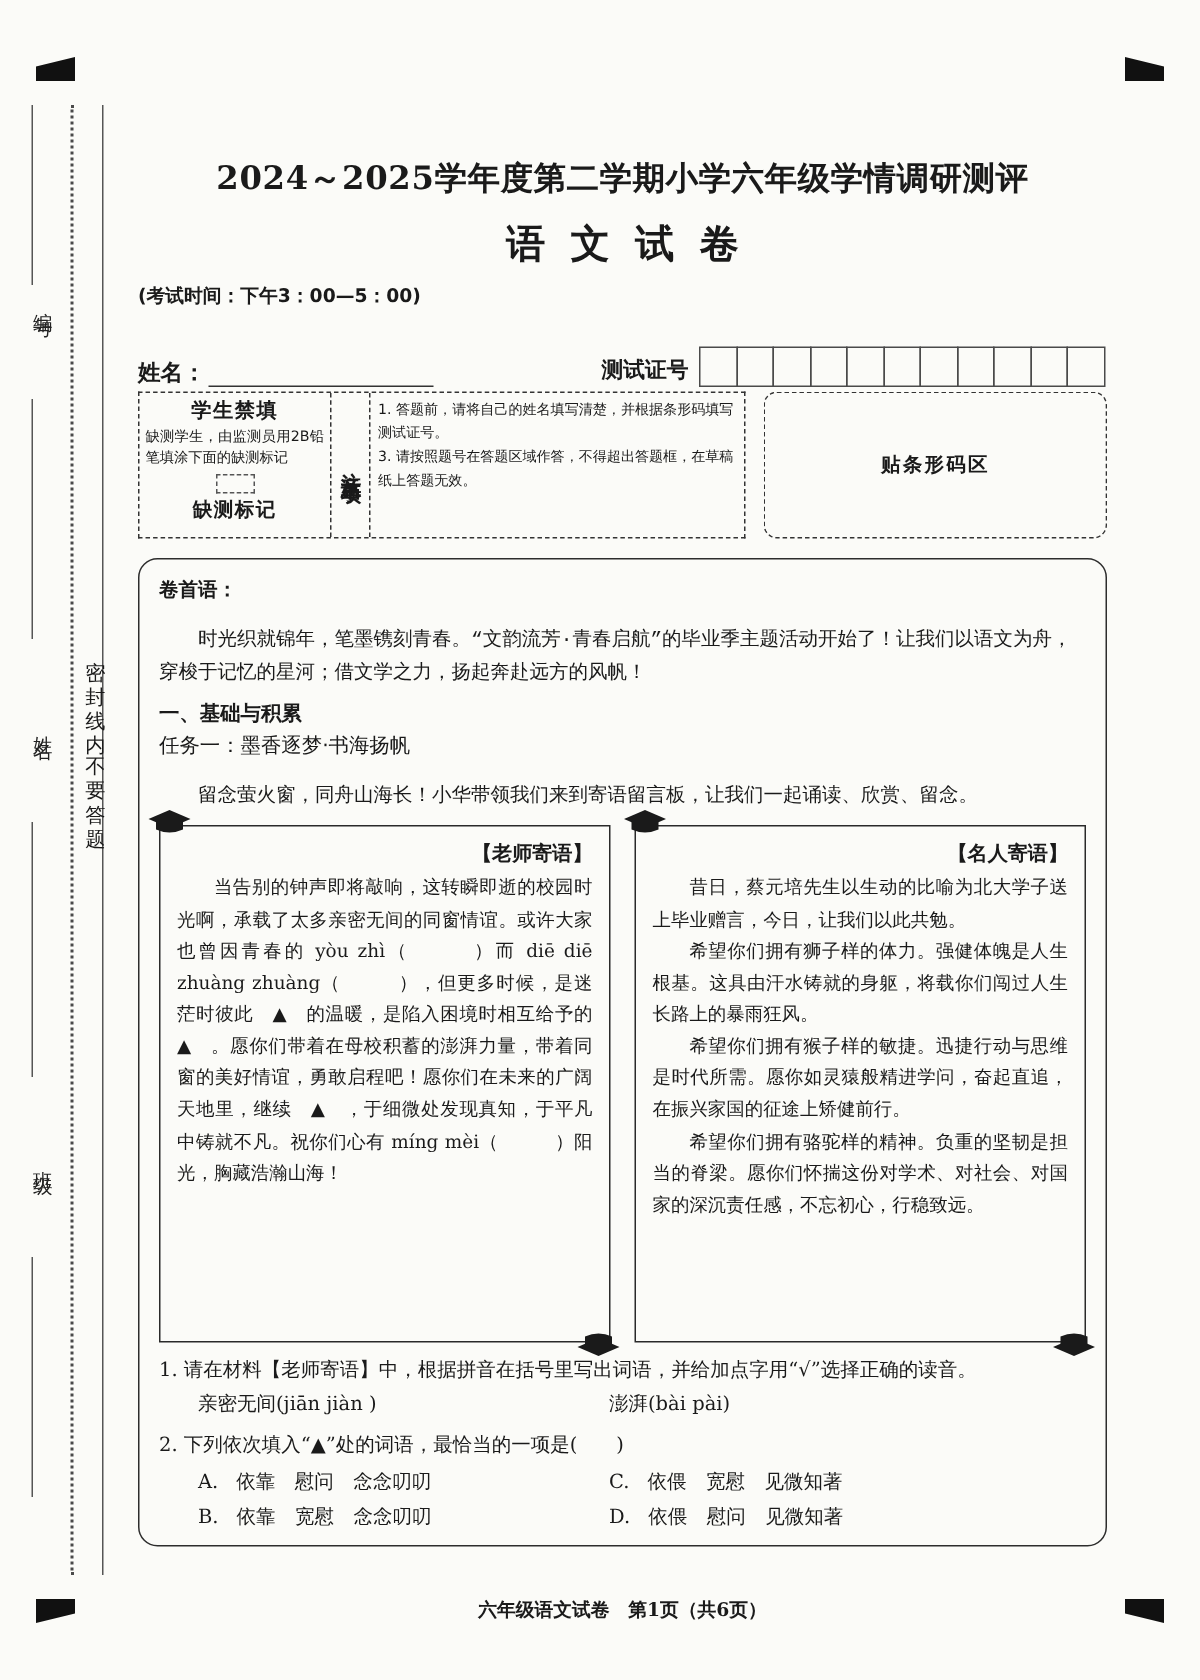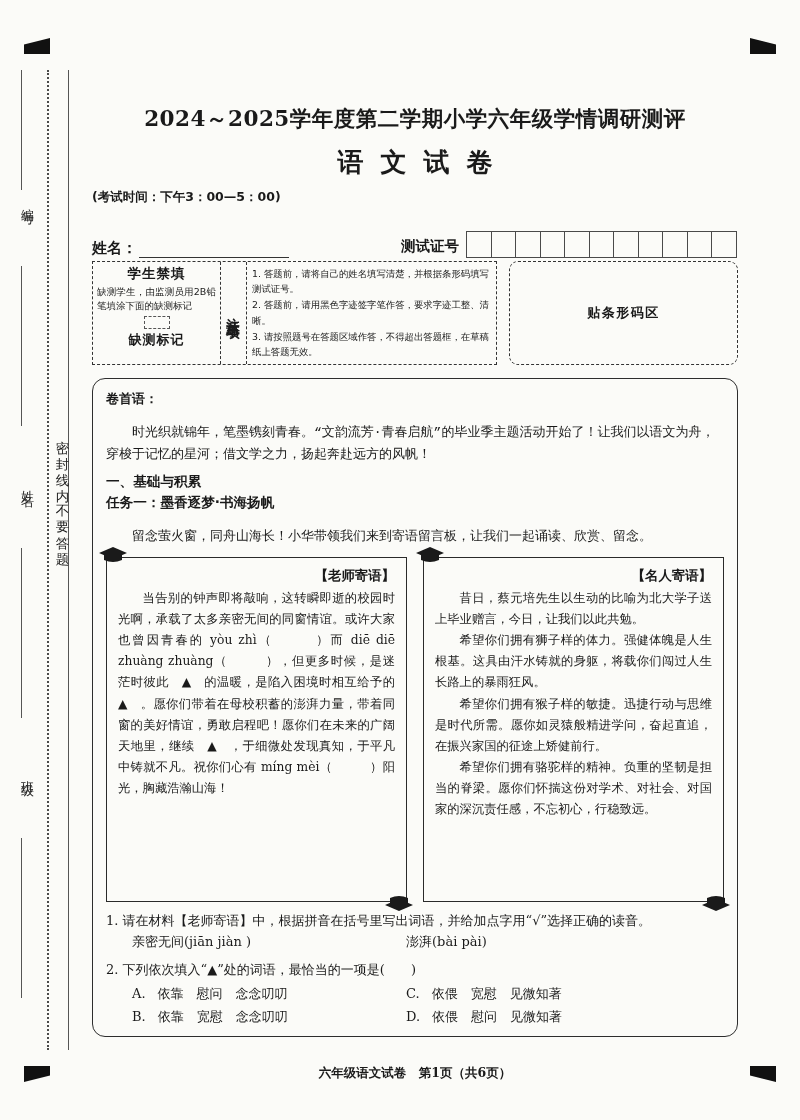--- a/index.html
+++ b/index.html
@@ -101,21 +101,21 @@
 
   
   .bodybox {
     margin-top: 13px; border: 1.4px solid #2d2d2d; border-radius: 13px;
     padding: 11px 13px 10px; min-height: 655px; position: relative;
   }
   .lead { font-size: 13px; font-weight: 700; }
   .para { font-size: 13px; line-height: 1.68; text-indent: 2em; margin-top: 14px;
           font-family: Liberation Mono, monospace; }
   .sechead { font-size: 13.6px; font-weight: 700; margin-top: 7px; }
-  .taskhead { font-size: 13.6px; font-weight: 700; margin-top: 3px; }
+  .taskhead { font-size: 13.6px; font-weight: 400; margin-top: 3px; }
 
   
   .cards { display: flex; gap: 16px; margin-top: 9px; }
   .card {
     flex: 1; border: 1.3px solid #2a2a2a; padding: 9px 11px 12px;
     position: relative; min-height: 345px;
   }
   .cardtitle { text-align: right; font-size: 13.4px; font-weight: 700; margin-bottom: 3px; }
   .cardp {
     font-size: 12.3px; line-height: 1.72; text-indent: 2em;
@@ -198,21 +198,20 @@
       <div class="leftnotice">
         <div class="ln-a">
           <div class="ln-a-title">学生禁填</div>
           <div class="ln-a-body">缺测学生，由监测员用2B铅笔填涂下面的缺测标记</div>
           <div class="ln-a-mark"></div>
           <div class="ln-a-foot">缺测标记</div>
         </div>
         <div class="ln-b">注意事项</div>
         <div class="ln-c">
           <div>1. 答题前，请将自己的姓名填写清楚，并根据条形码填写测试证号。</div>
-          <div>2. 答题前，请用黑色字迹签字笔作答，要求字迹工整、清晰。</div>
           <div>3. 请按照题号在答题区域作答，不得超出答题框，在草稿纸上答题无效。</div>
         </div>
       </div>
       <div class="barcode">贴条形码区</div>
     </div>
 
     <div class="bodybox">
       <div class="lead">卷首语：</div>
       <div class="para">时光织就锦年，笔墨镌刻青春。“文韵流芳·青春启航”的毕业季主题活动开始了！让我们以语文为舟，穿梭于记忆的星河；借文学之力，扬起奔赴远方的风帆！</div>
 

